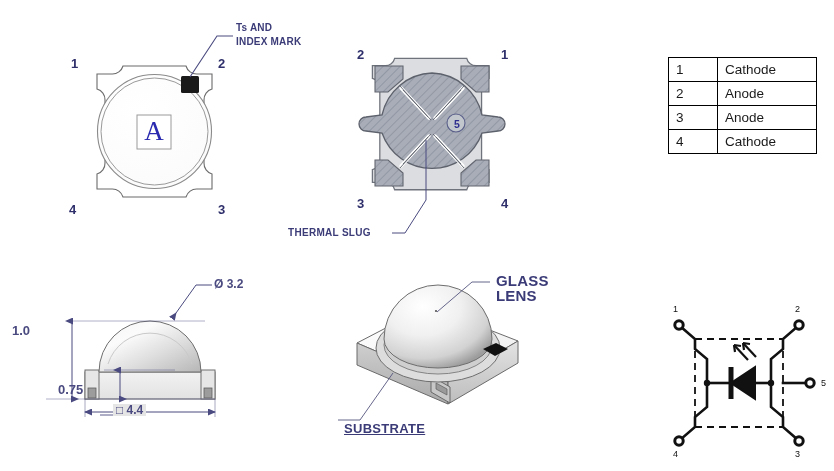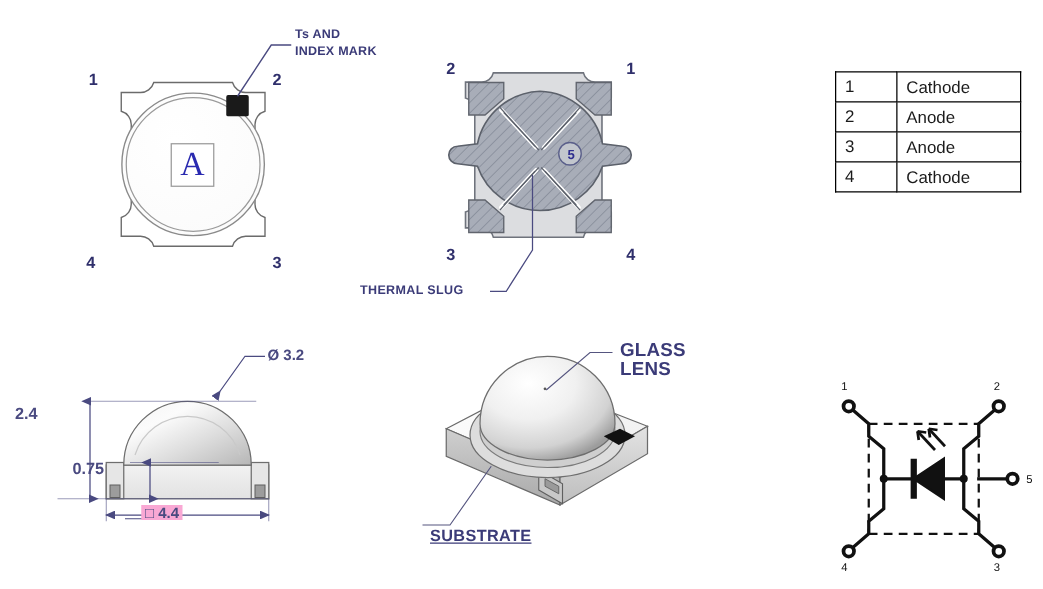--- a/index.html
+++ b/index.html
@@ -262,23 +262,23 @@
       <line x1="104" y1="105" x2="175" y2="105" stroke="#4a4a80" stroke-width="0.8" opacity="0.55"></line>
       <path d="M 120,140 L 120,150 L 100,150" fill="none" stroke="#4a4a80" stroke-width="0.9"></path>
 
       <line x1="85" y1="147" x2="215" y2="147" stroke="#4a4a80" stroke-width="1" marker-start="url(#arrL)" marker-end="url(#arrR)"></line>
       <line x1="85" y1="134" x2="85" y2="152" stroke="#4a4a80" stroke-width="0.8" opacity="0.6"></line>
       <line x1="215" y1="134" x2="215" y2="152" stroke="#4a4a80" stroke-width="0.8" opacity="0.6"></line>
 
       <path d="M 176,48 L 196,20 L 212,20" fill="none" stroke="#4a4a80" stroke-width="1" marker-start="url(#arrR)"></path>
     </svg>
 
-    <div class="dimText" style="left:12px;top:60px;font-size:13px;">2.4</div>
-    <div class="dimText" style="left:58px;top:104px;font-size:13px;">0.75</div>
-    <div class="dimText" style="left:113px;top:139px;background:#f9a8d4;padding:0 3px;font-size:12px;">□ 4.4</div>
+    <div class="dimText" style="left:12px;top:60px;font-size:13px;">1.0</div>
+    <div class="dimText" style="left:58px;top:119px;font-size:13px;">0.75</div>
+    <div class="dimText" style="left:113px;top:139px;background:#e5e5e5;padding:0 3px;font-size:12px;">□ 4.4</div>
     <div class="dimText" style="left:214px;top:13px;font-size:12px;">Ø 3.2</div>
   </div>
 
   <div class="panel" style="left:300px;top:265px;width:280px;height:200px;">
     <svg width="280" height="200" viewBox="0 0 280 200">
       <defs>
         <linearGradient id="isoTop" x1="0" y1="0" x2="1" y2="1">
           <stop offset="0%" stop-color="#ffffff"></stop>
           <stop offset="100%" stop-color="#ededed"></stop>
         </linearGradient>

